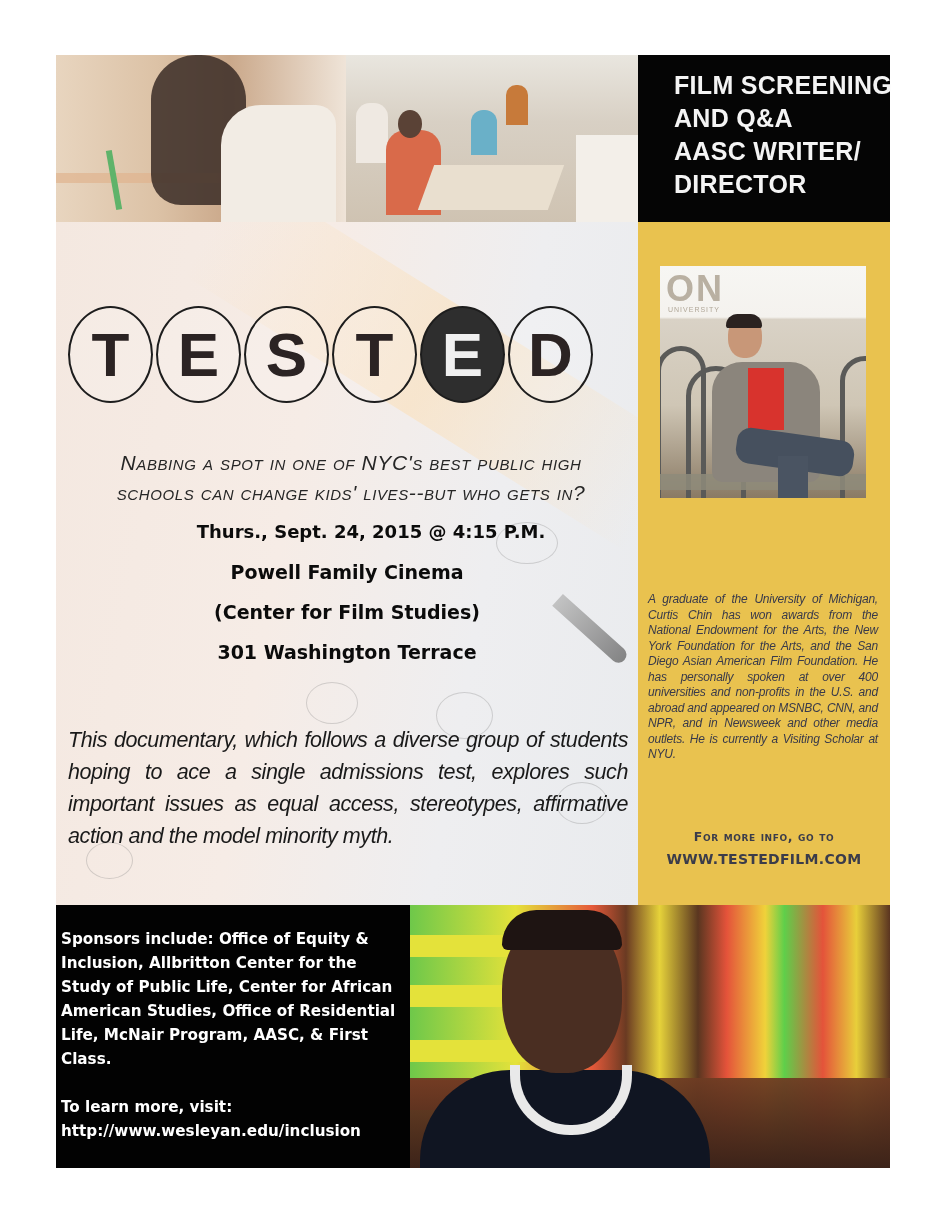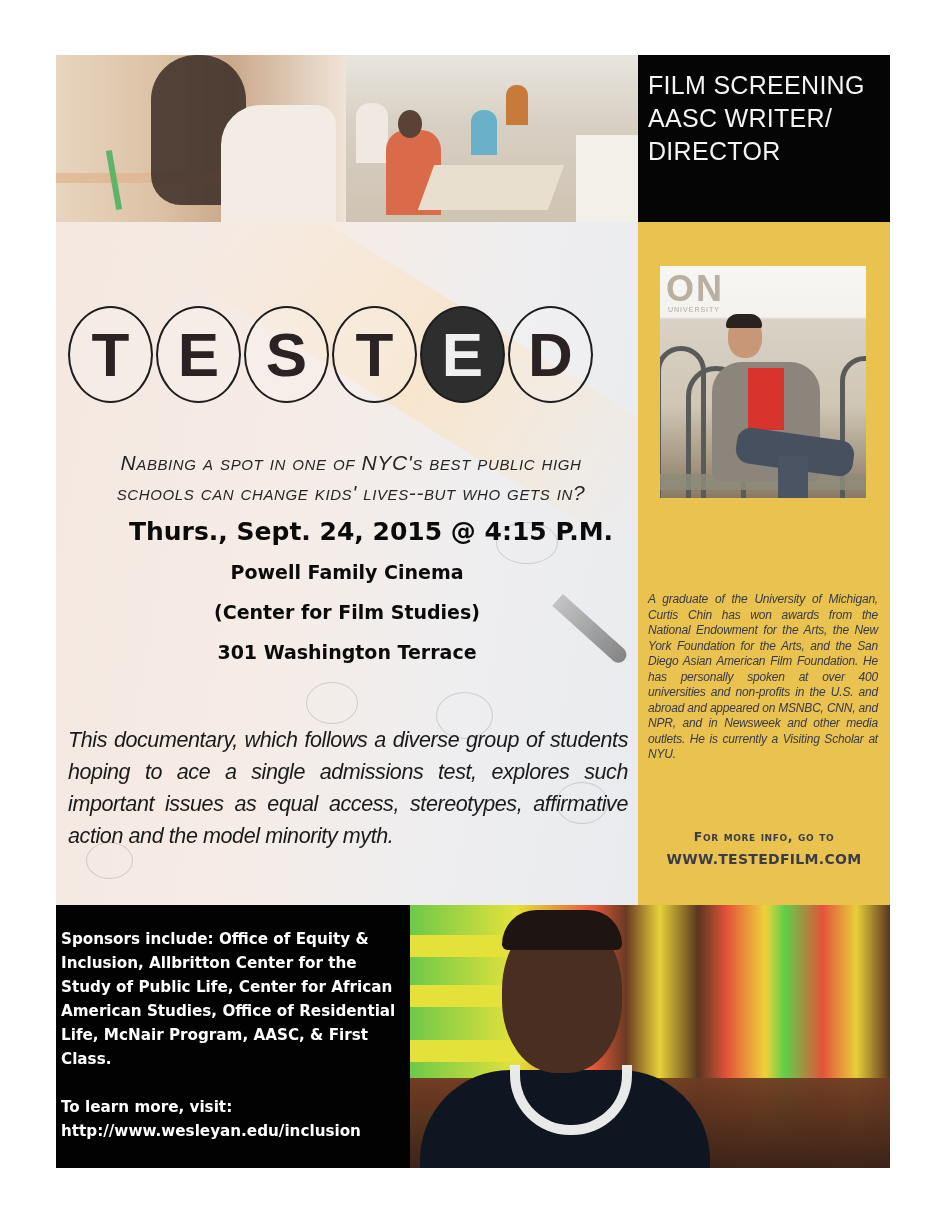--- a/index.html
+++ b/index.html
@@ -20,39 +20,39 @@
     .photo-right .student-red { position: absolute; left: 40px; top: 75px; width: 55px; height: 85px; border-radius: 20px 20px 0 0; background: #d96a4a; }
     .photo-right .student-head { position: absolute; left: 52px; top: 55px; width: 24px; height: 28px; border-radius: 50%; background: #5a4236; }
     .photo-right .student-2 { position: absolute; left: 10px; top: 48px; width: 32px; height: 60px; border-radius: 14px 14px 0 0; background: #efe9e2; }
     .photo-right .student-3 { position: absolute; left: 125px; top: 55px; width: 26px; height: 45px; border-radius: 12px 12px 0 0; background: #6ab0c8; }
     .photo-right .student-4 { position: absolute; left: 160px; top: 30px; width: 22px; height: 40px; border-radius: 10px 10px 0 0; background: #c77a3a; }
     .photo-right .desk2 { position: absolute; left: 80px; top: 110px; width: 130px; height: 45px; background: #e9dfcf; transform: skewX(-20deg); }
     .photo-right .wall { position: absolute; left: 230px; top: 80px; width: 62px; height: 87px; background: #f3efe9; }
 
     
     .header-box { position: absolute; left: 582px; top: 0; width: 252px; height: 167px; background: #050505; color: #f4f4f4; box-sizing: border-box; padding: 14px 10px 0 10px; }
-    .header-box .line { font-family: "Liberation Sans", sans-serif; font-weight: normal; font-size: 25px; line-height: 33px; letter-spacing: 0.3px; white-space: nowrap; }
+    .header-box .line { font-family: "Liberation Sans", sans-serif; font-weight: bold; font-size: 25px; line-height: 33px; letter-spacing: 0.3px; white-space: nowrap; margin-left: 26px; }
 
     
     .main { position: absolute; left: 0; top: 167px; width: 582px; height: 683px; overflow: hidden;
       background: linear-gradient(100deg, #f4e8e0 0%, #f6ece6 40%, #eeeef0 70%, #e9ebee 100%); }
     .main .pencil-glow { position: absolute; left: 120px; top: 80px; width: 520px; height: 120px; transform: rotate(32deg); background: linear-gradient(90deg, rgba(250,225,190,0) 0%, rgba(250,225,190,0.65) 50%, rgba(250,225,190,0) 100%); }
     .main .pencil-tip { position: absolute; left: 490px; top: 400px; width: 90px; height: 16px; background: linear-gradient(90deg, #b8b8b8, #6a6a6a); transform: rotate(42deg); border-radius: 0 8px 8px 0; opacity: .8; }
     .main .doodle { position: absolute; border: 1.5px solid rgba(120,120,120,0.28); border-radius: 50%; }
 
     .logo { position: absolute; left: 12px; top: 84px; width: 560px; height: 100px; display: flex; gap: 3px; }
     .logo .circle { width: 85px; height: 97px; border: 2.5px solid #1d1d1d; border-radius: 50%; box-sizing: border-box; display: flex; align-items: center; justify-content: center; background: rgba(255,255,255,0.15); }
     .logo .circle span { font-family: "Liberation Sans", sans-serif; font-weight: bold; font-size: 62px; color: #2b2323; line-height: 1; }
     .logo .circle.filled { background: #2e2e2e; }
     .logo .circle.filled span { color: #f0f0f0; }
 
     .tagline { position: absolute; left: 20px; top: 226px; width: 550px; text-align: center; font-family: "Liberation Sans Narrow", "Liberation Sans", sans-serif; font-style: italic; font-variant: small-caps; color: #262626; font-size: 21px; line-height: 30px; letter-spacing: 0.6px; }
 
     .event { position: absolute; left: 0; top: 290px; width: 582px; text-align: center; font-family: "DejaVu Sans", sans-serif; font-weight: bold; color: #0b0b0b; }
-    .event .when { font-size: 25px; line-height: 40px; margin-left: 48px; }
+    .event .when { font-size: 18px; line-height: 40px; margin-left: 48px; }
     .event .venue { font-size: 19px; line-height: 40px; }
 
     .description { position: absolute; left: 12px; top: 502px; width: 560px; font-family: "Liberation Sans", sans-serif; font-style: italic; font-size: 21.5px; line-height: 32px; color: #1a1a1a; text-align: justify; letter-spacing: -0.4px; }
 
     
     .sidebar { position: absolute; left: 582px; top: 167px; width: 252px; height: 683px; background: #e9c24f; }
     .director-photo { position: absolute; left: 22px; top: 44px; width: 206px; height: 232px; overflow: hidden;
       background: linear-gradient(180deg, #f7f6f3 0%, #f4f2ee 22%, #d9d2c6 23%, #cfc6b5 60%, #8a7a64 100%); }
     .director-photo .screen-text { position: absolute; left: 6px; top: 2px; font-family: "Liberation Sans", sans-serif; font-weight: bold; font-size: 36px; color: #b9b0a2; letter-spacing: 2px; }
     .director-photo .screen-sub { position: absolute; left: 8px; top: 40px; font-size: 7px; color: #b0a798; letter-spacing: 1px; }
@@ -103,20 +103,21 @@
       <div class="student-head"></div>
       <div class="student-3"></div>
       <div class="student-4"></div>
       <div class="desk2"></div>
       <div class="wall"></div>
     </div>
   </div>
 
   <div class="header-box">
     <div class="line">FILM SCREENING</div>
+    <div class="line">AND Q&amp;A</div>
     <div class="line">AASC WRITER/</div>
     <div class="line">DIRECTOR</div>
   </div>
 
   <div class="main">
     <div class="pencil-glow"></div>
     <div class="pencil-tip"></div>
     <div class="doodle" style="left:440px;top:300px;width:60px;height:40px;"></div>
     <div class="doodle" style="left:380px;top:470px;width:55px;height:45px;"></div>
     <div class="doodle" style="left:250px;top:460px;width:50px;height:40px;"></div>

